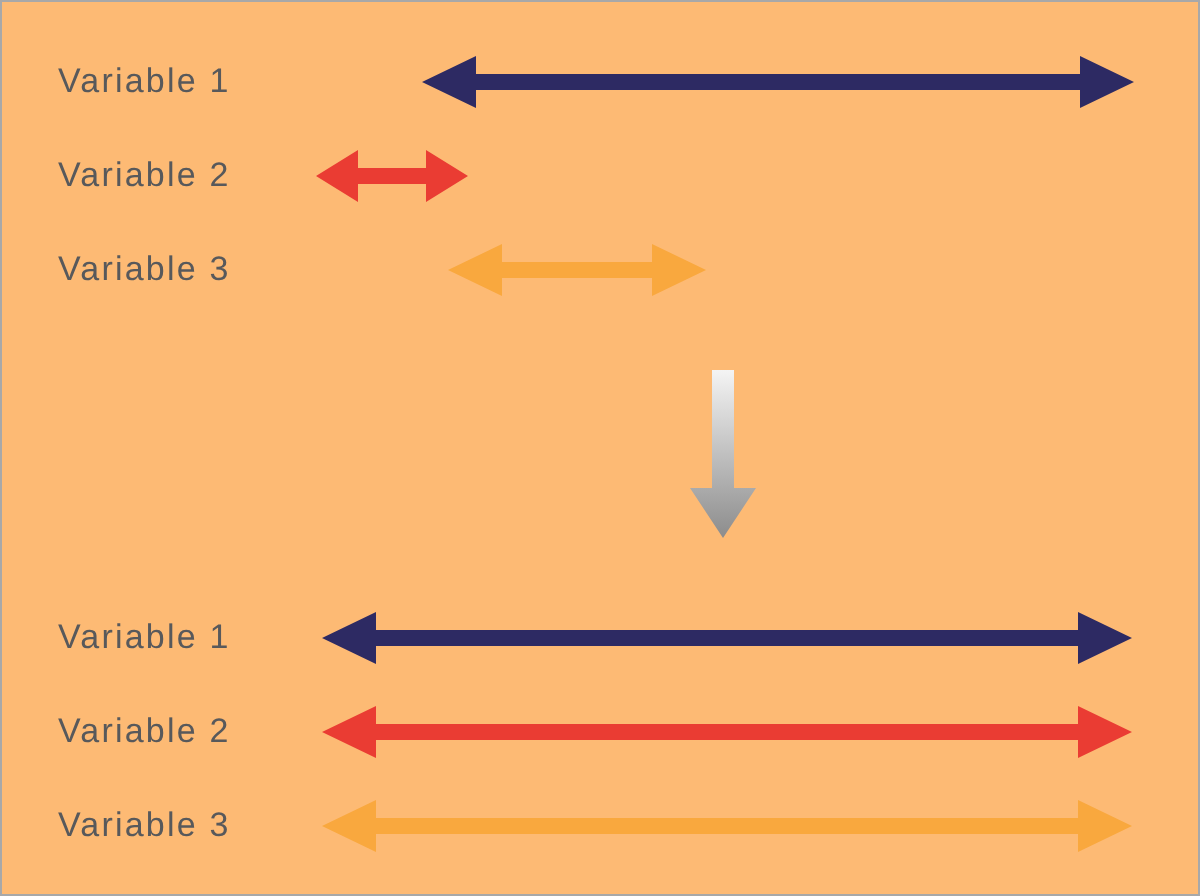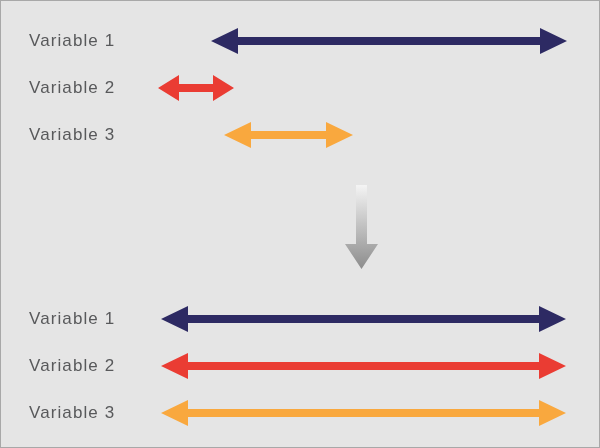--- a/index.html
+++ b/index.html
@@ -5,21 +5,21 @@
   html, body {
     margin: 0;
     padding: 0;
     background: #ffffff;
   }
   .frame {
     position: relative;
     width: 600px;
     height: 448px;
     box-sizing: border-box;
-    background: #e5e5e5;
+    background: #fdba74;
     border: 1px solid #a8a8a8;
     overflow: hidden;
     font-family: "Liberation Sans", sans-serif;
   }
   .row {
     position: absolute;
     left: 0;
     width: 100%;
     height: 28px;
   }

